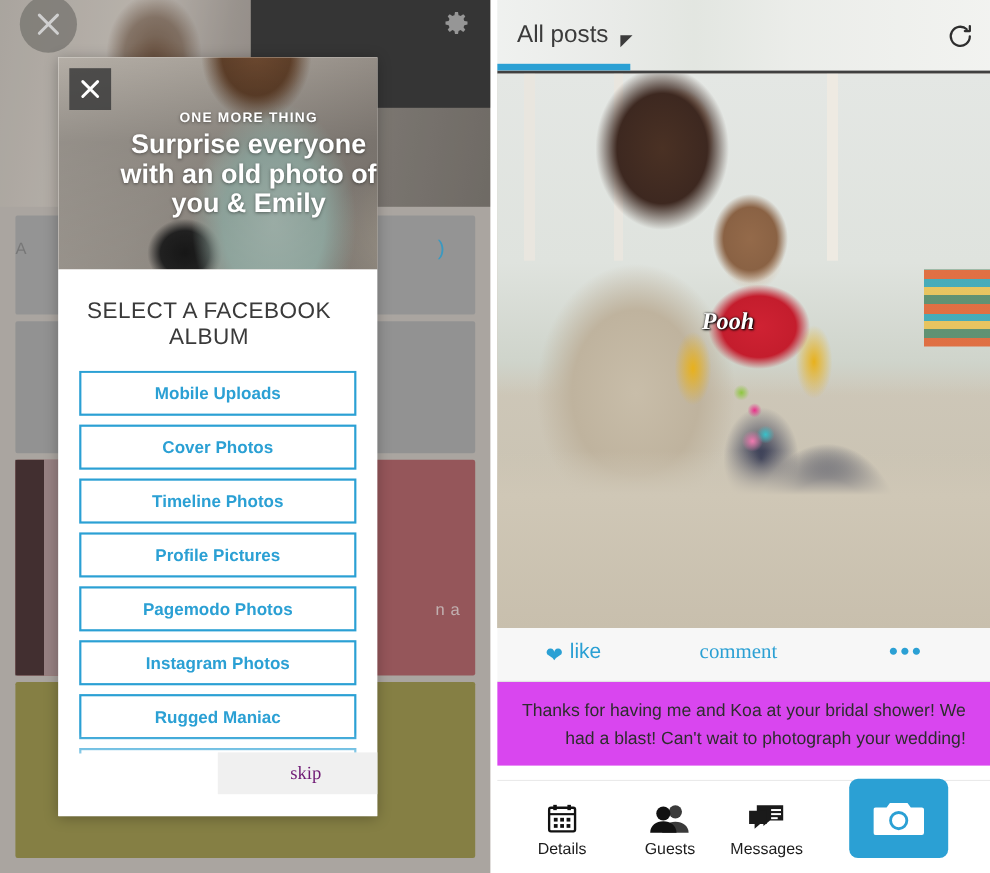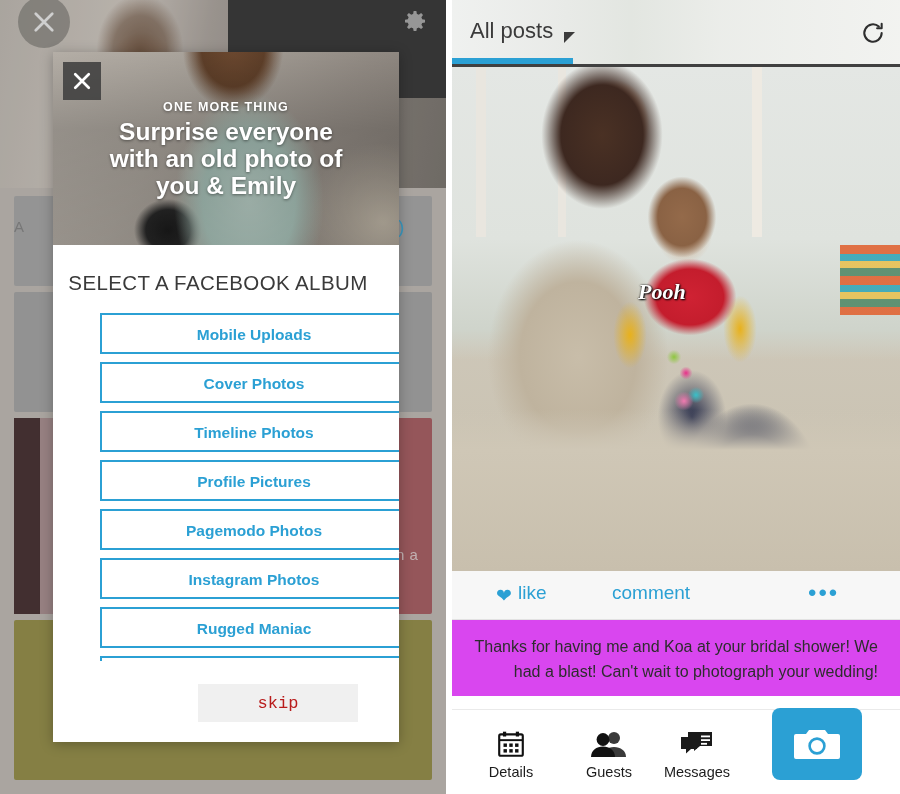--- a/index.html
+++ b/index.html
@@ -108,21 +108,21 @@
   .modal-scrim {
     position: absolute;
     inset: 0;
     background: rgba(120,120,120,.22);
   }
 
   
   #album-modal {
     position: absolute;
     left: 53px; top: 52px;
-    width: 346px; height: 690px;
+    width: 290px; height: 690px;
     background: #ffffff;
     box-shadow: 0 2px 12px rgba(0,0,0,.28);
     overflow: hidden;
   }
   .modal-hero {
     position: relative;
     width: 346px; height: 193px;
     overflow: hidden;
     background: linear-gradient(120deg,#cdc6bd 0%,#bdb6ad 30%,#b4ada4 55%,#a8a199 75%,#9e968e 100%);
   }
@@ -201,31 +201,30 @@
     margin-bottom: 8px;
     border: 2px solid #2ba0d4;
     background: #ffffff;
     color: #2ba0d4;
     font-size: 15.5px;
     font-weight: bold;
     text-align: center;
     font-family: "Liberation Sans", sans-serif;
     cursor: pointer;
     padding: 0;
-    margin-left: 28px;
   }
   .skip-btn {
     position: absolute;
     left: 145px; bottom: 20px;
     width: 160px; height: 38px;
     background: #f0f0f0;
     border: none;
-    color: #b91c1c;
+    color: #701a75;
     font-size: 17px;
-    font-family: Liberation Mono, monospace;
+    font-family: Liberation Serif, serif;
     cursor: pointer;
   }
   .modal-fade {
     position: absolute;
     left: 0; right: 0; bottom: 0;
     height: 76px;
     background: linear-gradient(180deg, rgba(255,255,255,0) 0%, #ffffff 55%);
     pointer-events: none;
   }
 
@@ -364,21 +363,21 @@
   }
   .act {
     position: absolute;
     top: 11px;
     color: #2ba0d4;
     font-size: 19px;
     cursor: pointer;
   }
   .act-heart { position:absolute; left:44px; top:13px; color:#2ba0d4; font-size:19px; }
   .act-like-label { position:absolute; left:66px; top:11px; }
-  .act-comment { left: 160px; }
+  .act-comment { left: 184px; font-family: Liberation Serif, serif; }
   .act-more { left: 356px; top: 8px; font-size: 24px; letter-spacing: 2px; }
 
   .post-text {
     padding: 14px 22px 12px 22px;
     text-align: right;
     font-size: 16px;
     line-height: 25px;
     color: #2d2d2d;
     background: #d946ef;
   }

